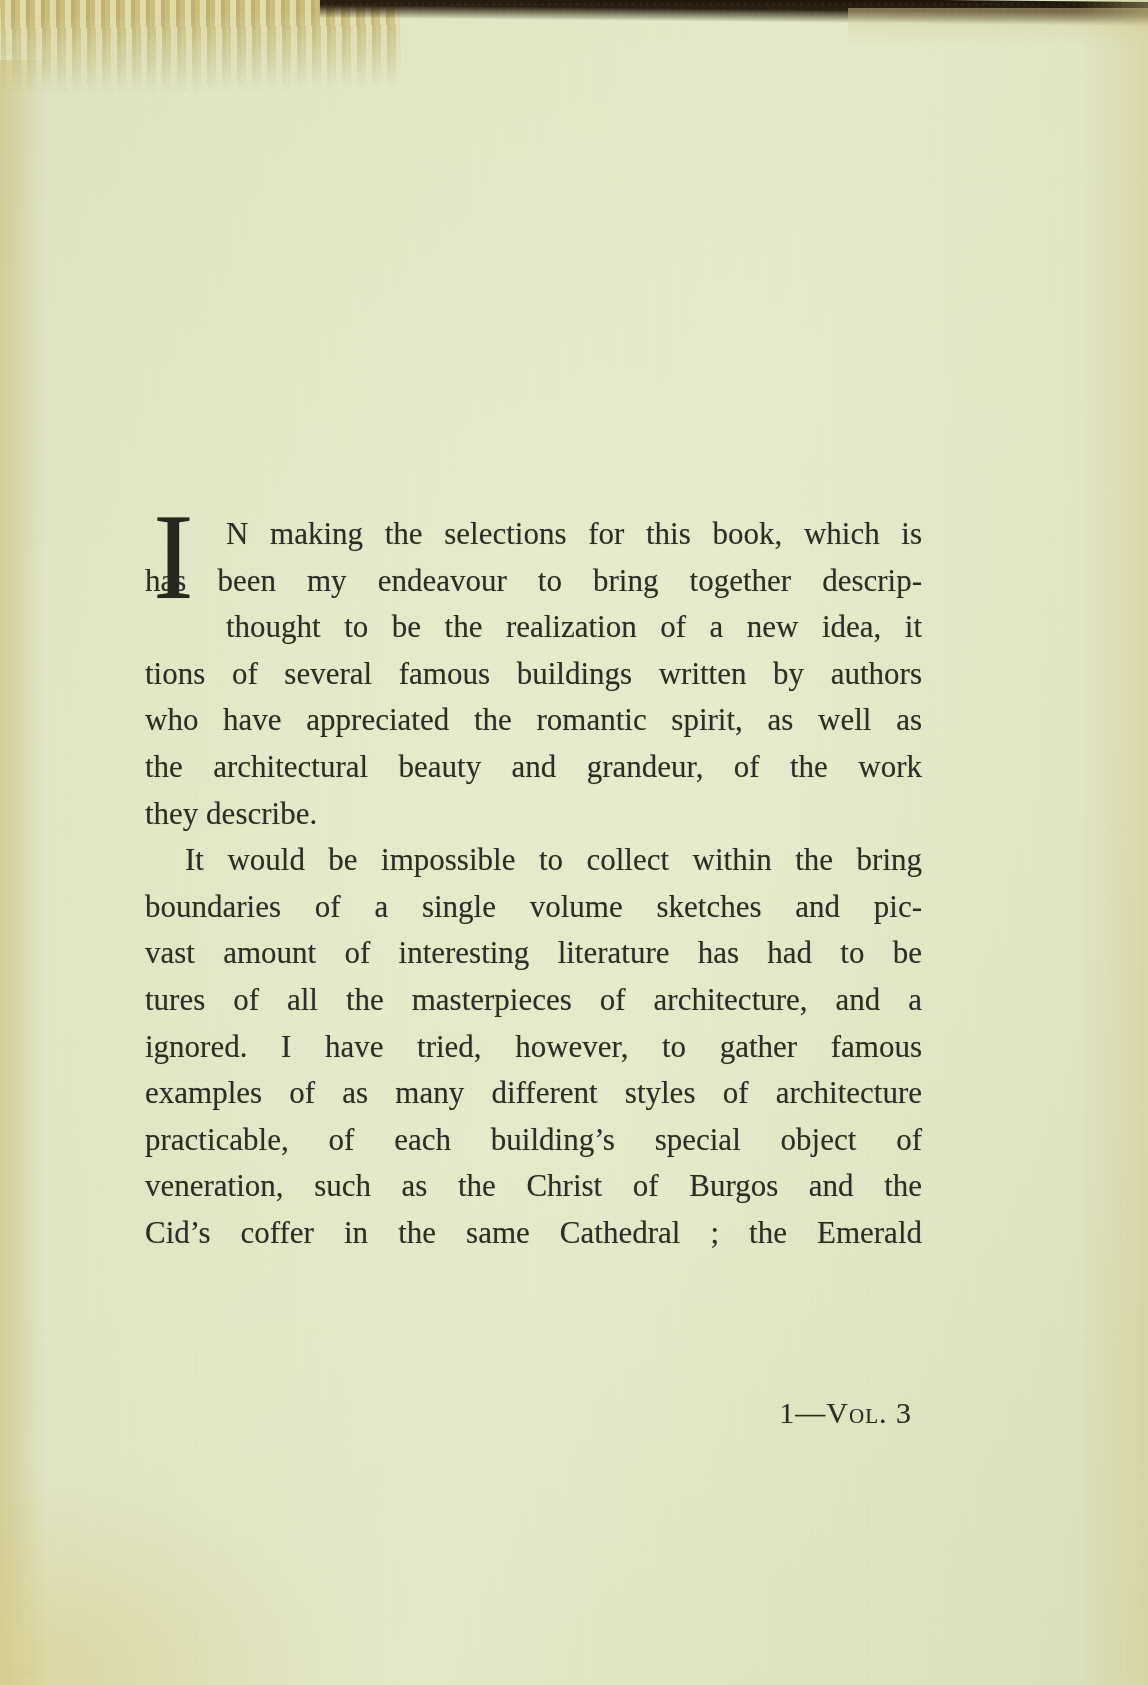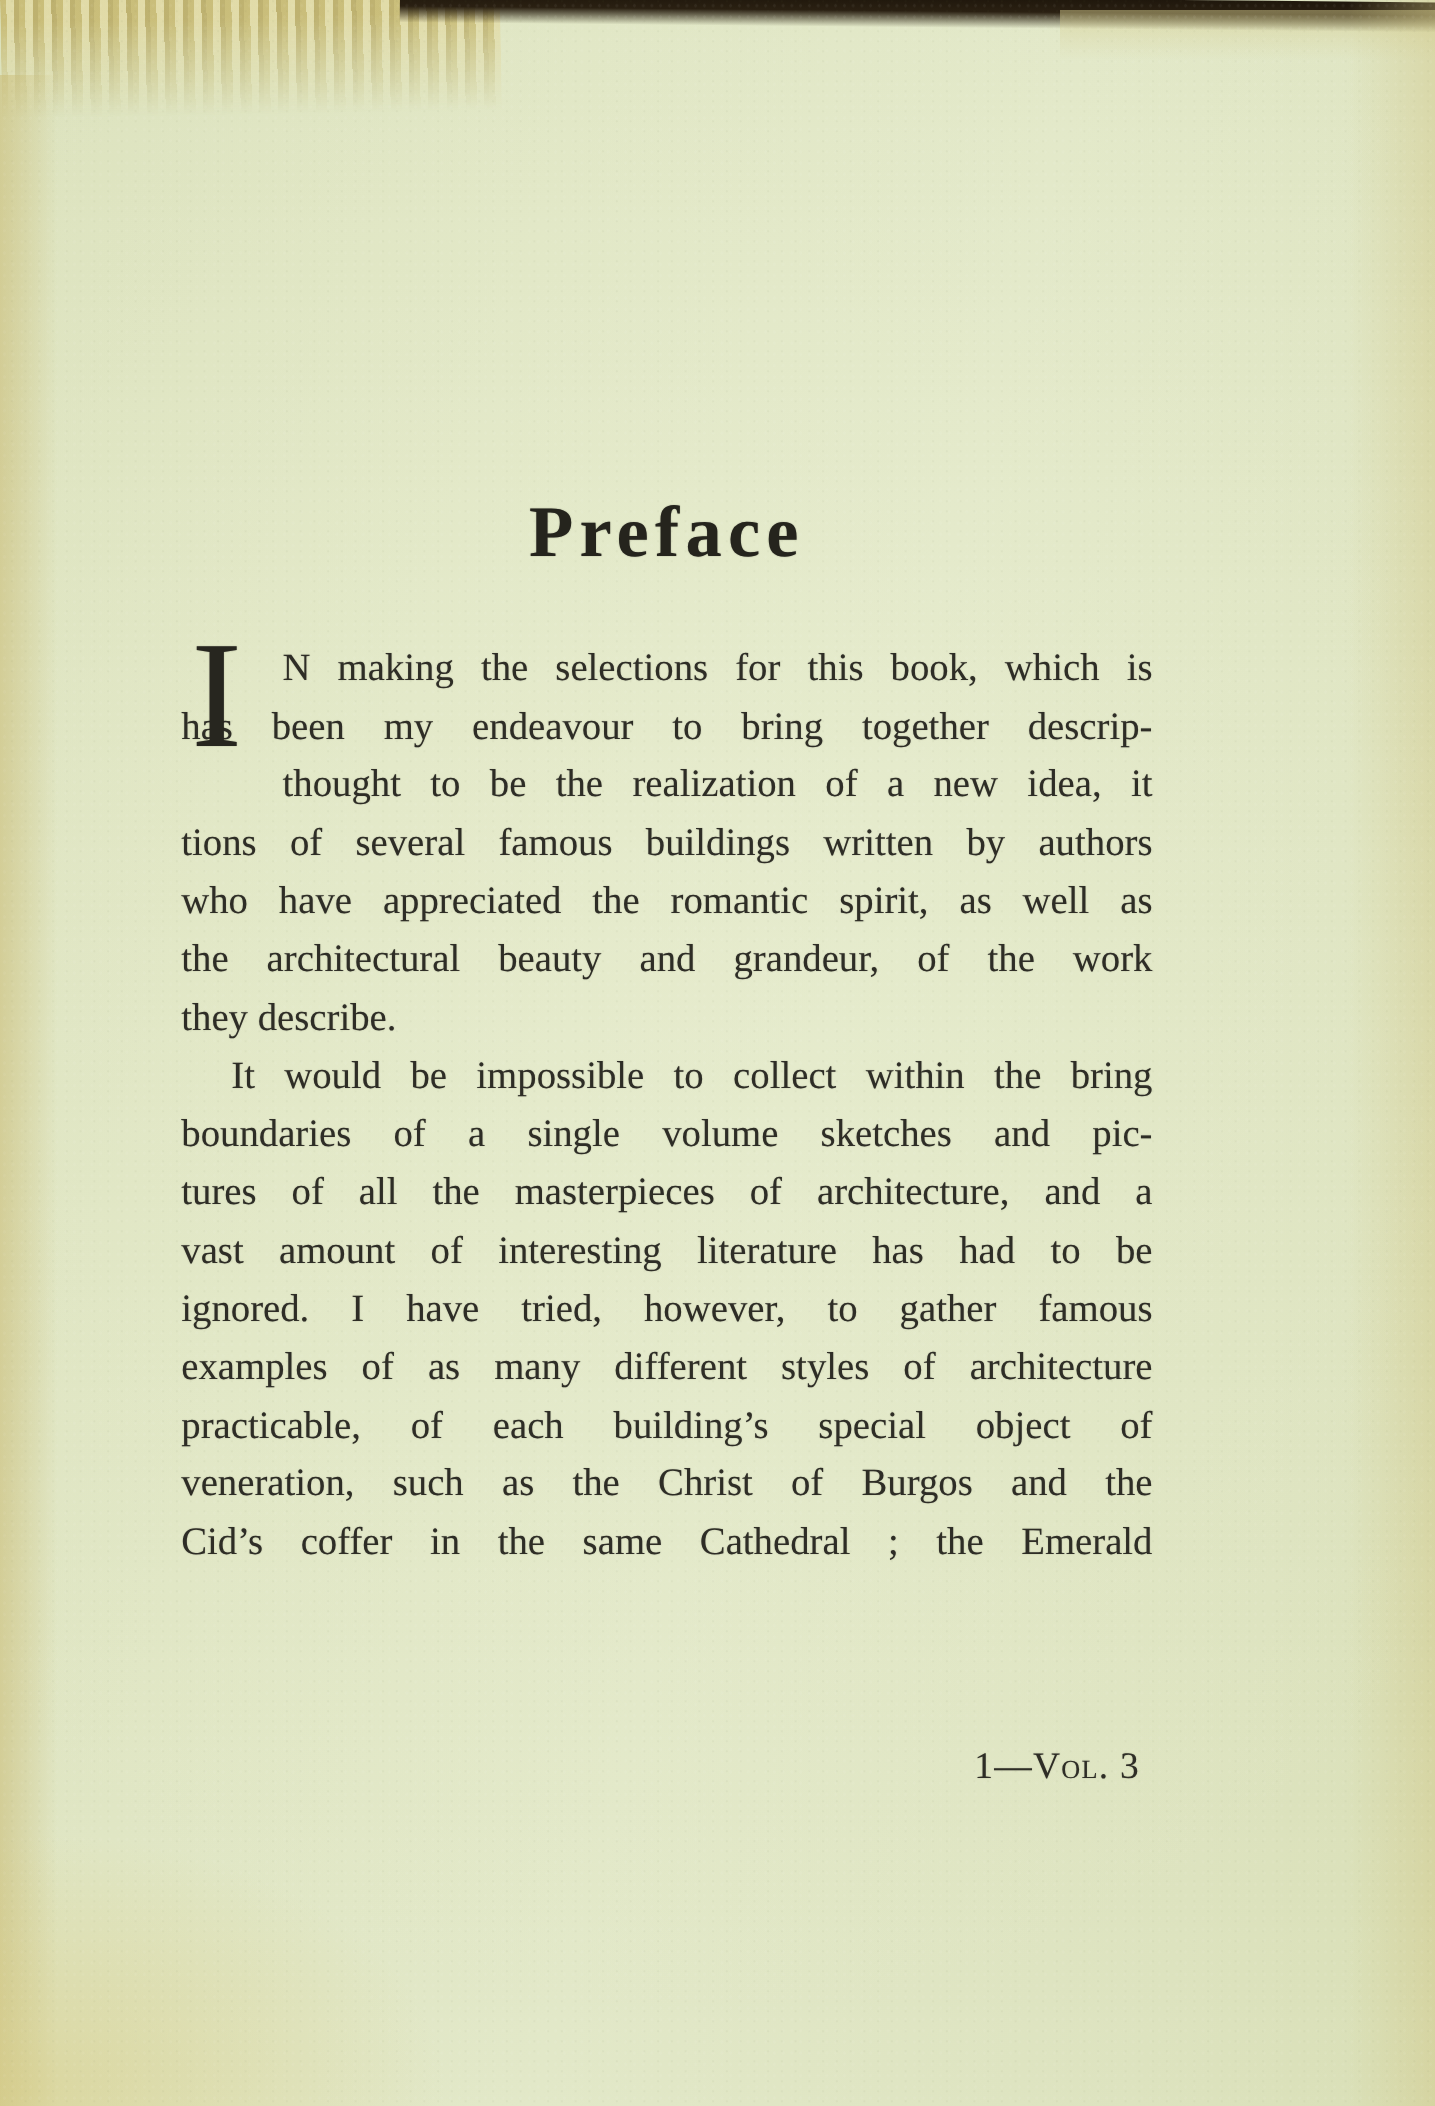--- a/index.html
+++ b/index.html
@@ -117,40 +117,39 @@
 <div class="scan">
 
   <div class="edge-top-left"></div>
   <div class="edge-top-dark"></div>
   <div class="edge-left"></div>
   <div class="edge-right"></div>
   <div class="edge-bottom-left"></div>
   <div class="edge-top-right-paper"></div>
   <div class="grain"></div>
 
-  <h1 class="page-title" style="margin:0; font-weight:600;">Preface</h1>
 
   <div class="bodytext">
 
     <div style="position:relative;">
       <span class="dropcap">I</span>
       <div class="line dc-indent">N making the selections for this book, which is</div>
       <div class="line">has been my endeavour to bring together descrip-</div>
       <div class="line dc-indent">thought to be the realization of a new idea, it</div>
       <div class="line">tions of several famous buildings written by authors</div>
       <div class="line">who have appreciated the romantic spirit, as well as</div>
       <div class="line">the architectural beauty and grandeur, of the work</div>
       <div class="line para-end">they describe.</div>
     </div>
 
     <div>
       <div class="line first-indent">It would be impossible to collect within the bring</div>
       <div class="line">boundaries of a single volume sketches and pic-</div>
+      <div class="line">vast amount of interesting literature has had to be</div>
       <div class="line">tures of all the masterpieces of architecture, and a</div>
-      <div class="line">vast amount of interesting literature has had to be</div>
       <div class="line">ignored.  I have tried, however, to gather famous</div>
       <div class="line">examples of as many different styles of architecture</div>
       <div class="line">practicable, of each building’s special object of</div>
       <div class="line">veneration, such as the Christ of Burgos and the</div>
       <div class="line">Cid’s coffer in the same Cathedral ;  the Emerald</div>
     </div>
 
   </div>
 
   <div class="signature">1—Vol. 3</div>

